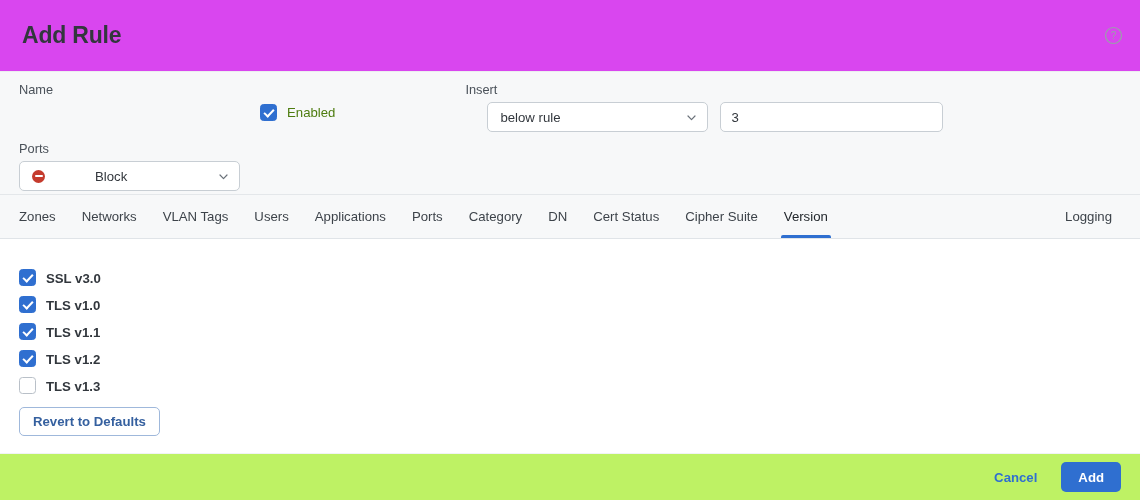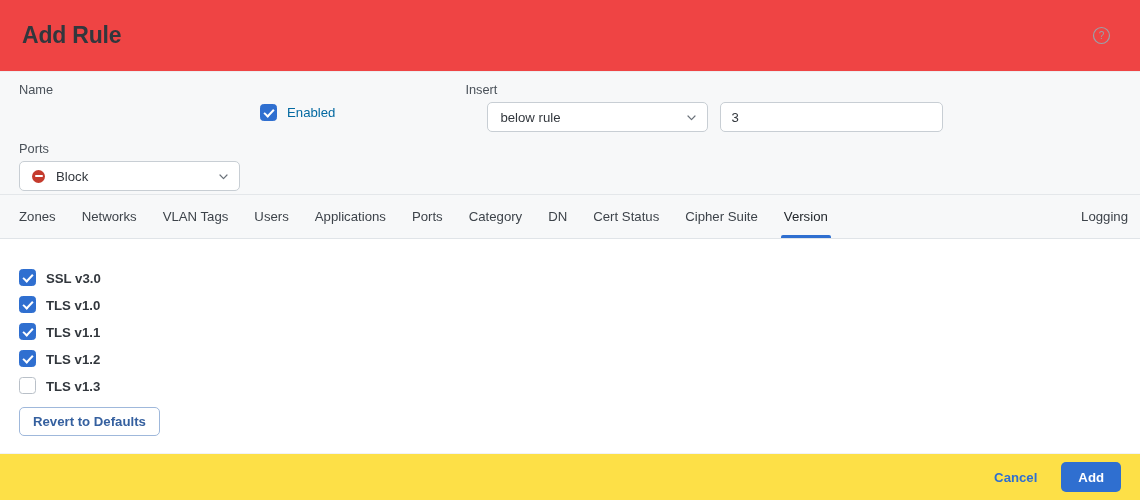--- a/index.html
+++ b/index.html
@@ -12,25 +12,25 @@
     background: #ffffff;
     font-family: "Liberation Sans", sans-serif;
     color: #32373d;
     overflow: hidden;
     position: relative;
   }
 
   
   .header {
     height: 71px;
-    background: #ef4444;
+    background: #d946ef;
     display: flex;
     align-items: center;
     justify-content: space-between;
-    padding: 0 29px 0 22px;
+    padding: 0 17px 0 22px;
     box-sizing: border-box;
   }
   .page-title {
     font-size: 23px;
     font-weight: bold;
     color: #32373d;
     letter-spacing: -0.2px;
   }
   .help-icon {
     width: 19px;
@@ -107,21 +107,21 @@
     background: #ffffff;
     display: flex;
     align-items: center;
     padding: 0 9px 0 12px;
     font-size: 13.2px;
     color: #32373d;
     cursor: pointer;
     position: relative;
   }
   .select-box .sel-text { flex: 1; }
-  .select-box.action-select { width: 221px; }
+  .select-box.action-select { width: 221px; gap: 39px; }
   .chevron {
     width: 13px;
     height: 13px;
     flex: none;
     margin-left: auto;
   }
 
   .block-icon {
     width: 13px;
     height: 13px;
@@ -164,32 +164,32 @@
     left: 5.2px;
     top: 2.2px;
     width: 4px;
     height: 8px;
     border: solid #ffffff;
     border-width: 0 2px 2px 0;
     transform: rotate(43deg);
   }
   .cb-inline-label {
     font-size: 13.2px;
-    color: #0369a1;
+    color: #4d7c0f;
     margin-left: 10px;
   }
 
   
   .tabs {
     height: 44px;
     background: #f7f8f9;
     border-bottom: 1px solid #e0e4e8;
     display: flex;
     align-items: stretch;
-    padding: 0 12px 0 19px;
+    padding: 0 28px 0 19px;
     box-sizing: border-box;
   }
   .tab {
     display: flex;
     align-items: center;
     font-size: 13.2px;
     color: #3d434a;
     padding: 0 13px;
     position: relative;
     cursor: pointer;
@@ -248,21 +248,21 @@
     width: fit-content;
   }
 
   
   .footer {
     position: absolute;
     left: 0;
     right: 0;
     bottom: 0;
     height: 47px;
-    background: #fde047;
+    background: #bef264;
     border-top: 1px solid #f1f3f5;
     display: flex;
     align-items: center;
     justify-content: flex-end;
     padding-right: 19px;
     box-sizing: border-box;
   }
   .cancel-btn {
     background: none;
     border: none;

